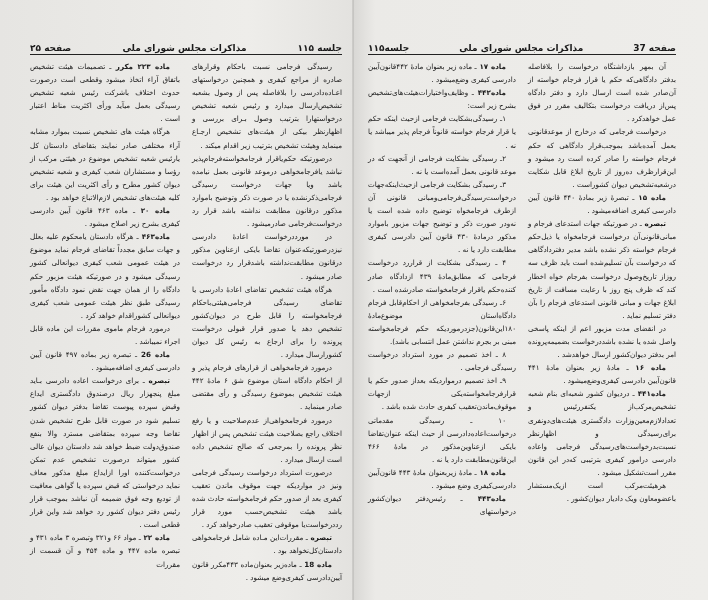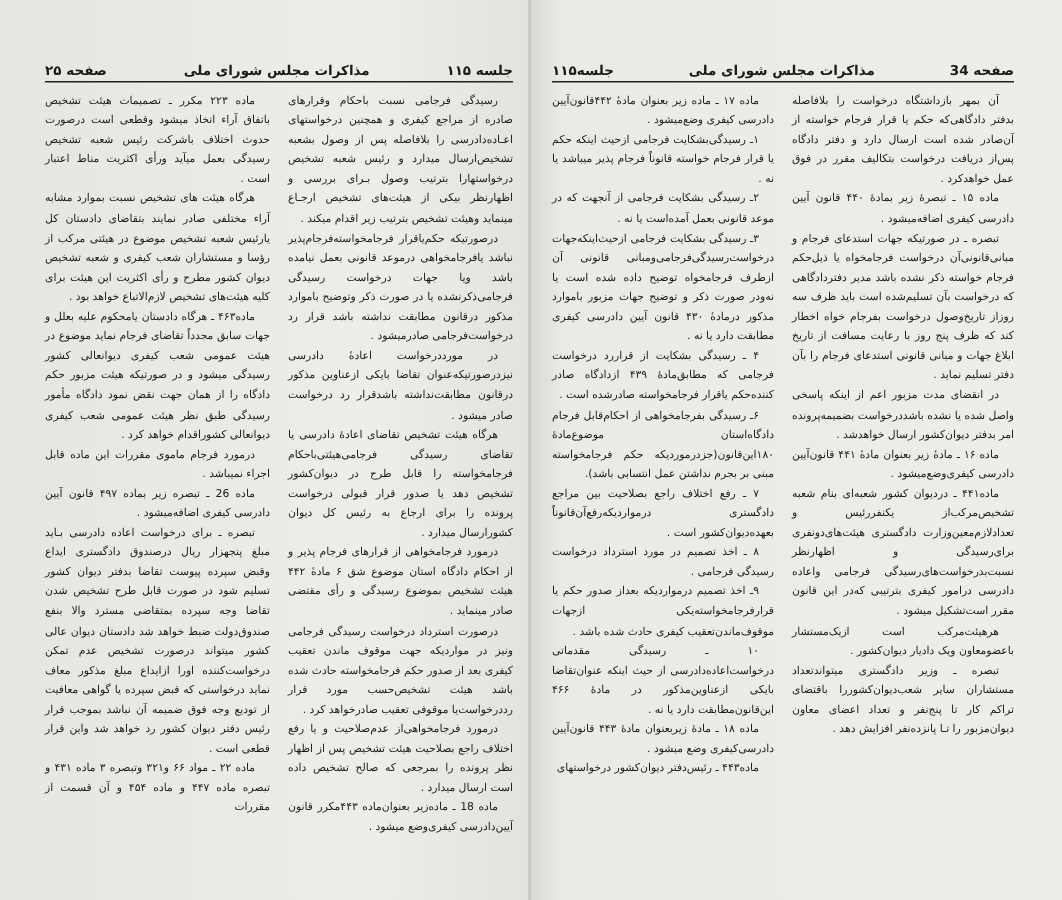--- a/index.html
+++ b/index.html
@@ -25,21 +25,21 @@
   .page.left .header { left:30px; right:12px; }
   .page.right .header { left:14px; right:32px; }
   .rule { position:absolute; top:54px; height:0; border-top:1.5px solid #222; }
   .page.left .rule { left:30px; right:12px; }
   .page.right .rule { left:14px; right:32px; }
   .cols { position:absolute; top:60px; bottom:28px; display:flex; direction:rtl; gap:12px; }
   .page.left .cols { left:30px; right:12px; }
   .page.right .cols { left:14px; right:32px; }
   .col { flex:1; direction:rtl; text-align:justify; font-size:7.2px; line-height:13.1px; }
   .para { margin:0; text-indent:10px; }
-  .lbl { font-weight:normal;margin-top:41px; }
+  .lbl { font-weight:bold;margin-top:41px; }
 </style>
 </head>
 <body>
 
 <div class="spread">
 
   <div class="page left">
     <div class="header">
       <span>جلسه ۱۱۵</span>
       <span>مذاکرات مجلس شورای ملی</span>
@@ -47,64 +47,66 @@
     </div>
     <div class="rule"></div>
     <div class="cols">
 
       <div class="col">
           <p class="para"><span>رسیدگی فرجامی نسبت باحکام وقرارهای صادره از مراجع کیفری و همچنین درخواستهای اعـاده‌دادرسی را بلافاصله پس از وصول بشعبه تشخیص‌ارسال میدارد و رئیس شعبه تشخیص درخواستهارا بترتیب وصول بـرای بررسی و اظهارنظر بیکی از هیئت‌های تشخیص ارجـاع مینماید وهیئت تشخیص بترتیب زیر اقدام میکند .</span></p>
           <p class="para"><span>درصورتیکه حکم‌یاقرار فرجامخواسته‌فرجام‌پذیر نباشد یافرجامخواهی درموعد قانونی بعمل نیامده باشد ویا جهات درخواست رسیدگی فرجامی‌ذکرنشده یا در صورت ذکر وتوضیح باموارد مذکور درقانون مطابقت نداشته باشد قرار رد درخواست‌فرجامی صادرمیشود .</span></p>
           <p class="para"><span>در مورددرخواست اعادهٔ دادرسی نیزدرصورتیکه‌عنوان تقاضا بایکی ازعناوین مذکور درقانون مطابقت‌نداشته باشدقرار رد درخواست صادر میشود .</span></p>
           <p class="para"><span>هرگاه هیئت تشخیص تقاضای اعادهٔ دادرسی یا تقاضای رسیدگی فرجامی‌هیئتی‌باحکام فرجامخواسته را قابل طرح در دیوان‌کشور تشخیص دهد یا صدور قرار قبولی درخواست پرونده را برای ارجاع به رئیس کل دیوان کشورارسال میدارد .</span></p>
           <p class="para"><span>درمورد فرجامخواهی از قرارهای فرجام پذیر و از احکام دادگاه استان موضوع شق ۶ مادهٔ ۴۴۲ هیئت تشخیص بموضوع رسیدگی و رأی مقتضی صادر مینماید .</span></p>
+          <p class="para"><span>درمورد فرجامخواهی‌از عدم‌صلاحیت و یا رفع اختلاف راجع بصلاحیت هیئت تشخیص پس از اظهار نظر پرونده را بمرجعی که صالح تشخیص داده است ارسال میدارد .</span></p>
           <p class="para"><span>درصورت استرداد درخواست رسیدگی فرجامی ونیز در مواردیکه جهت موقوف ماندن تعقیب کیفری بعد از صدور حکم فرجامخواسته حادث شده باشد هیئت تشخیص‌حسب مورد قرار رددرخواست‌یا موقوفی تعقیب صادرخواهد کرد .</span></p>
-          <p class="para"><span>درمورد فرجامخواهی‌از عدم‌صلاحیت و یا رفع اختلاف راجع بصلاحیت هیئت تشخیص پس از اظهار نظر پرونده را بمرجعی که صالح تشخیص داده است ارسال میدارد .</span></p>
+          <p class="para"><span class="lbl">تبصره </span><span>ـ مقررات‌این مـاده شامل فرجامخواهی دادستان‌کل‌نخواهد بود .</span></p>
           <p class="para"><span class="lbl">ماده 18 </span><span>ـ ماده‌زیر بعنوان‌ماده ۴۴۳مکرر قانون آیین‌دادرسی کیفری‌وضع میشود .</span></p>
         </div>
       <div class="col">
           <p class="para"><span class="lbl">ماده ۲۲۳ مکرر </span><span>ـ تصمیمات هیئت تشخیص باتفاق آراء اتخاذ میشود وقطعی است درصورت حدوث اختلاف باشرکت رئیس شعبه تشخیص رسیدگی بعمل میآید ورأی اکثریت مناط اعتبار است .</span></p>
           <p class="para"><span>هرگاه هیئت های تشخیص نسبت بموارد مشابه آراء مختلفی صادر نمایند بتقاضای دادستان کل یارئیس شعبه تشخیص موضوع در هیئتی مرکب از رؤسا و مستشاران شعب کیفری و شعبه تشخیص دیوان کشور مطرح و رأی اکثریت این هیئت برای کلیه هیئت‌های تشخیص لازم‌الاتباع خواهد بود .</span></p>
+          <p class="para"><span class="lbl">ماده ۲۰ </span><span>ـ ماده ۴۶۳ قانون آیین دادرسی کیفری بشرح زیر اصلاح میشود .</span></p>
           <p class="para"><span class="lbl">ماده۴۶۳ </span><span>ـ هرگاه دادستان یامحکوم علیه بعلل و جهات سابق مجدداً تقاضای فرجام نماید موضوع در هیئت عمومی شعب کیفری دیوانعالی کشور رسیدگی میشود و در صورتیکه هیئت مزبور حکم دادگاه را از همان جهت نقض نمود دادگاه مأمور رسیدگی طبق نظر هیئت عمومی شعب کیفری دیوانعالی کشوراقدام خواهد کرد .</span></p>
           <p class="para"><span>درمورد فرجام ماموی مقررات این ماده قابل اجراء نمیباشد .</span></p>
           <p class="para"><span class="lbl">ماده 26 </span><span>ـ تبصره زیر بماده ۴۹۷ قانون آیین دادرسی کیفری اضافه‌میشود .</span></p>
           <p class="para"><span class="lbl">تبصره </span><span>ـ برای درخواست اعاده دادرسی بـاید مبلغ پنجهزار ریال درصندوق دادگستری ایداع وقبض سپرده پیوست تقاضا بدفتر دیوان کشور تسلیم شود در صورت قابل طرح تشخیص شدن تقاضا وجه سپرده بمتقاضی مسترد والا بنفع صندوق‌دولت ضبط خواهد شد دادستان دیوان عالی کشور میتواند درصورت تشخیص عدم تمکن درخواست‌کننده اورا ازایداع مبلغ مذکور معاف نماید درخواستی که قبض سپرده یا گواهی معافیت از تودیع وجه فوق ضمیمه آن نباشد بموجب قرار رئیس دفتر دیوان کشور رد خواهد شد واین قرار قطعی است .</span></p>
           <p class="para"><span class="lbl">ماده ۲۲ </span><span>ـ مواد ۶۶ و۳۲۱ وتبصره ۳ ماده ۴۳۱ و تبصره ماده ۴۴۷ و ماده ۴۵۴ و آن قسمت از مقررات</span></p>
         </div>
     </div>
   </div>
 
   <div class="gutter-shadow"></div>
 
   <div class="page right">
     <div class="header">
-      <span>صفحه 34</span>
+      <span>صفحه 37</span>
       <span>مذاکرات مجلس شورای ملی</span>
       <span>جلسه۱۱۵</span>
     </div>
     <div class="rule"></div>
     <div class="cols">
       <div class="col">
           <p class="para"><span>آن بمهر بازداشتگاه درخواست را بلافاصله بدفتر دادگاهی‌که حکم یا قرار فرجام خواسته از آن‌صادر شده است ارسال دارد و دفتر دادگاه پس‌از دریافت درخواست بتکالیف مقرر در فوق عمل خواهدکرد .</span></p>
+          <p class="para"><span>درخواست فرجامی که درخارج از موعدقانونی بعمل آمده‌باشد بموجب‌قرار دادگاهی که حکم فرجام خواسته را صادر کرده است رد میشود و این‌قرارظرف ده‌روز از تاریخ ابلاغ قابل شکایت درشعبه‌تشخیص دیوان کشوراست .</span></p>
           <p class="para"><span class="lbl">ماده ۱۵ </span><span>ـ تبصرهٔ زیر بمادهٔ ۴۴۰ قانون آیین دادرسی کیفری اضافه‌میشود .</span></p>
           <p class="para"><span class="lbl">تبصره </span><span>ـ در صورتیکه جهات استدعای فرجام و مبانی‌قانونی‌آن درخواست فرجامخواه یا ذیل‌حکم فرجام خواسته ذکر نشده باشد مدیر دفتردادگاهی که درخواست بآن تسلیم‌شده است باید ظرف سه روزاز تاریخ‌وصول درخواست بفرجام خواه اخطار کند که ظرف پنج روز با رعایت مسافت از تاریخ ابلاغ جهات و مبانی قانونی استدعای فرجام را بآن دفتر تسلیم نماید .</span></p>
           <p class="para"><span>در انقضای مدت مزبور اعم از اینکه پاسخی واصل شده یا نشده باشددرخواست بضمیمه‌پرونده امر بدفتر دیوان‌کشور ارسال خواهدشد .</span></p>
           <p class="para"><span class="lbl">ماده ۱۶ </span><span>ـ مادهٔ زیر بعنوان مادهٔ ۴۴۱ قانون‌آیین دادرسی کیفری‌وضع‌میشود .</span></p>
           <p class="para"><span class="lbl">ماده۴۴۱ </span><span>ـ دردیوان کشور شعبه‌ای بنام شعبه تشخیص‌مرکب‌از یکنفررئیس و تعدادلازم‌معین‌وزارت دادگستری هیئت‌های‌دونفری برای‌رسیدگی و اظهارنظر نسبت‌بدرخواست‌های‌رسیدگی فرجامی واعاده دادرسی درامور کیفری بترتیبی که‌در این قانون مقرر است‌تشکیل میشود .</span></p>
           <p class="para"><span>هرهیئت‌مرکب است ازیک‌مستشار باعضومعاون ویک دادیار دیوان‌کشور .</span></p>
-          <p class="para"><span class="lbl">تبصره </span><span>ـ وزیر دادگستری میتواندتعداد مستشاران سایر شعب‌دیوان‌کشوررا باقتضای تراکم کار تا پنج‌نفر و تعداد اعضای معاون دیوان‌مزبور را تـا پانزده‌نفر افزایش دهد .</span></p>
         </div>
       <div class="col">
           <p class="para"><span class="lbl">ماده ۱۷ </span><span>ـ ماده زیر بعنوان مادهٔ ۴۴۲قانون‌آیین دادرسی کیفری وضع‌میشود .</span></p>
+          <p class="para"><span class="lbl">ماده۴۴۲ </span><span>ـ وظایف‌واختیارات‌هیئت‌های‌تشخیص بشرح زیر است:</span></p>
           <p class="para"><span>۱ـ رسیدگی‌بشکایت فرجامی ازحیث اینکه حکم یا قرار فرجام خواسته قانوناً فرجام پذیر میباشد یا نه .</span></p>
           <p class="para"><span>۲ـ رسیدگی بشکایت فرجامی از آنجهت که در موعد قانونی بعمل آمده‌است یا نه .</span></p>
           <p class="para"><span>۳ـ رسیدگی بشکایت فرجامی ازحیث‌اینکه‌جهات درخواست‌رسیدگی‌فرجامی‌ومبانی قانونی آن ازطرف فرجامخواه توضیح داده شده است یا نه‌ودر صورت ذکر و توضیح جهات مزبور باموارد مذکور درمادهٔ ۴۳۰ قانون آیین دادرسی کیفری مطابقت دارد یا نه .</span></p>
           <p class="para"><span>۴ ـ رسیدگی بشکایت از قراررد درخواست فرجامی که مطابق‌مادهٔ ۴۳۹ ازدادگاه صادر کننده‌حکم یاقرار فرجامخواسته صادرشده است .</span></p>
           <p class="para"><span>۶ـ رسیدگی بفرجامخواهی از احکام‌قابل فرجام دادگاه‌استان موضوع‌مادهٔ ۱۸۰این‌قانون(جزدرموردیکه حکم فرجامخواسته مبنی بر بجرم نداشتن عمل انتسابی باشد).</span></p>
-          <p class="para"><span>۷ ـ رفع اختلاف راجع بصلاحیت بین مراجع دادگستری درمواردیکه‌رفع‌آن‌قانوناً بعهده‌دیوان‌کشور است .</span></p>
           <p class="para"><span>۸ ـ اخذ تصمیم در مورد استرداد درخواست رسیدگی فرجامی .</span></p>
           <p class="para"><span>۹ـ اخذ تصمیم درمواردیکه بعداز صدور حکم یا قرارفرجامخواسته‌یکی ازجهات موقوف‌ماندن‌تعقیب کیفری حادث شده باشد .</span></p>
           <p class="para"><span>۱۰ ـ رسیدگی مقدماتی درخواست‌اعاده‌دادرسی از حیث اینکه عنوان‌تقاضا بایکی ازعناوین‌مذکور در مادهٔ ۴۶۶ این‌قانون‌مطابقت دارد یا نه .</span></p>
           <p class="para"><span class="lbl">ماده ۱۸ </span><span>ـ مادهٔ زیربعنوان مادهٔ ۴۴۳ قانون‌آیین دادرسی‌کیفری وضع میشود .</span></p>
           <p class="para"><span class="lbl">ماده۴۴۳ </span><span>ـ رئیس‌دفتر دیوان‌کشور درخواستهای</span></p>
         </div>
     </div>
   </div>
 </div>
 

